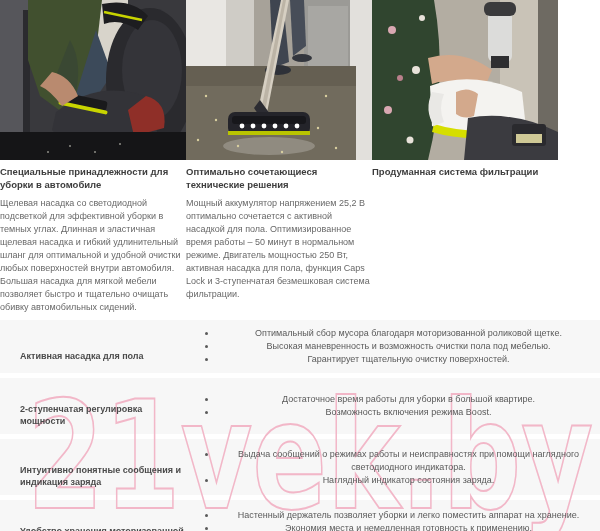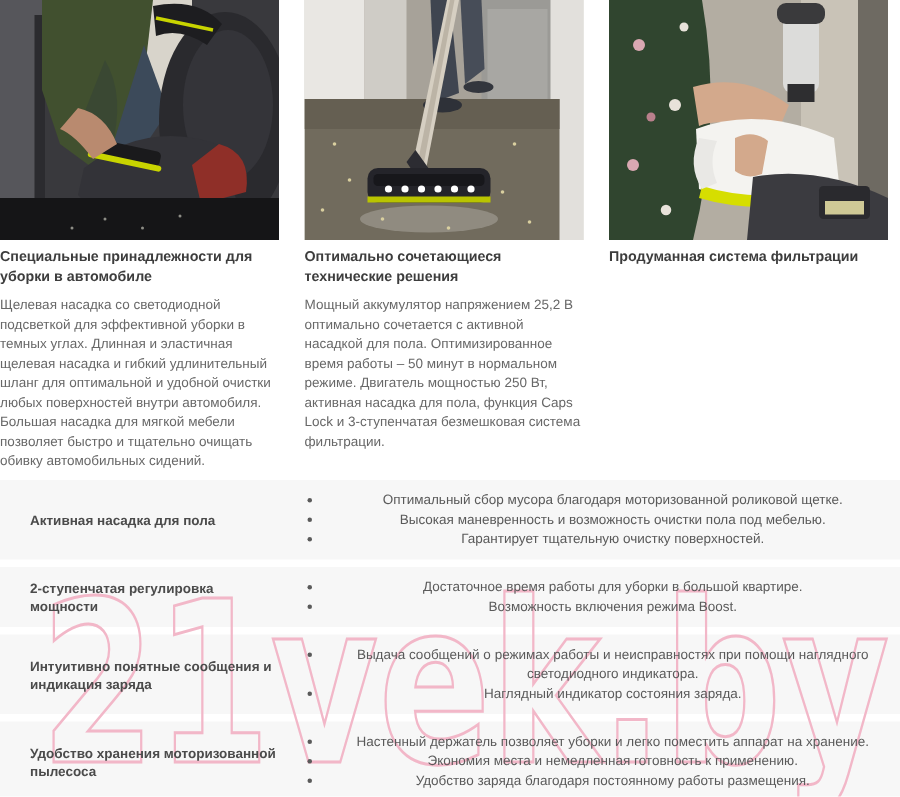--- a/index.html
+++ b/index.html
@@ -6,21 +6,20 @@
   html,body { width:600px; height:531px; }
   body {
     font-family:"Liberation Sans", sans-serif;
     background:#ffffff;
     position:relative;
     overflow:hidden;
   }
   .top-grid {
     display:grid;
     grid-template-columns:repeat(3,186px);
-    column-gap:17px;
     width:592px;
   }
   .photo { display:block; width:186px; height:160px; }
   .col-heading {
     font-size:9.5px; line-height:13px; font-weight:bold;
     color:#3d3d3d; margin-top:5px;
   }
   .col-body {
     font-size:9px; line-height:13px;
     color:#686868; margin-top:6px;
@@ -30,21 +29,21 @@
     display:grid;
     grid-template-columns:200px 1fr;
     align-items:center;
     background:#f7f7f7;
     padding:7px 0;
     margin-bottom:5px;
   }
   .feature-label {
     font-size:9px; line-height:12px; font-weight:bold;
     color:#4b4b4b; padding-left:20px; padding-right:12px;
-    position:relative; z-index:2;
+    position:relative; z-index:2;margin-top:18px;
   }
   .feature-bullets {
     list-style:disc;
     padding-left:17px; margin:0;
     position:relative; z-index:2;
   }
   .feature-bullets li {
     font-size:9px; line-height:13px;
     color:#5a5a5a;
     text-align:center;

